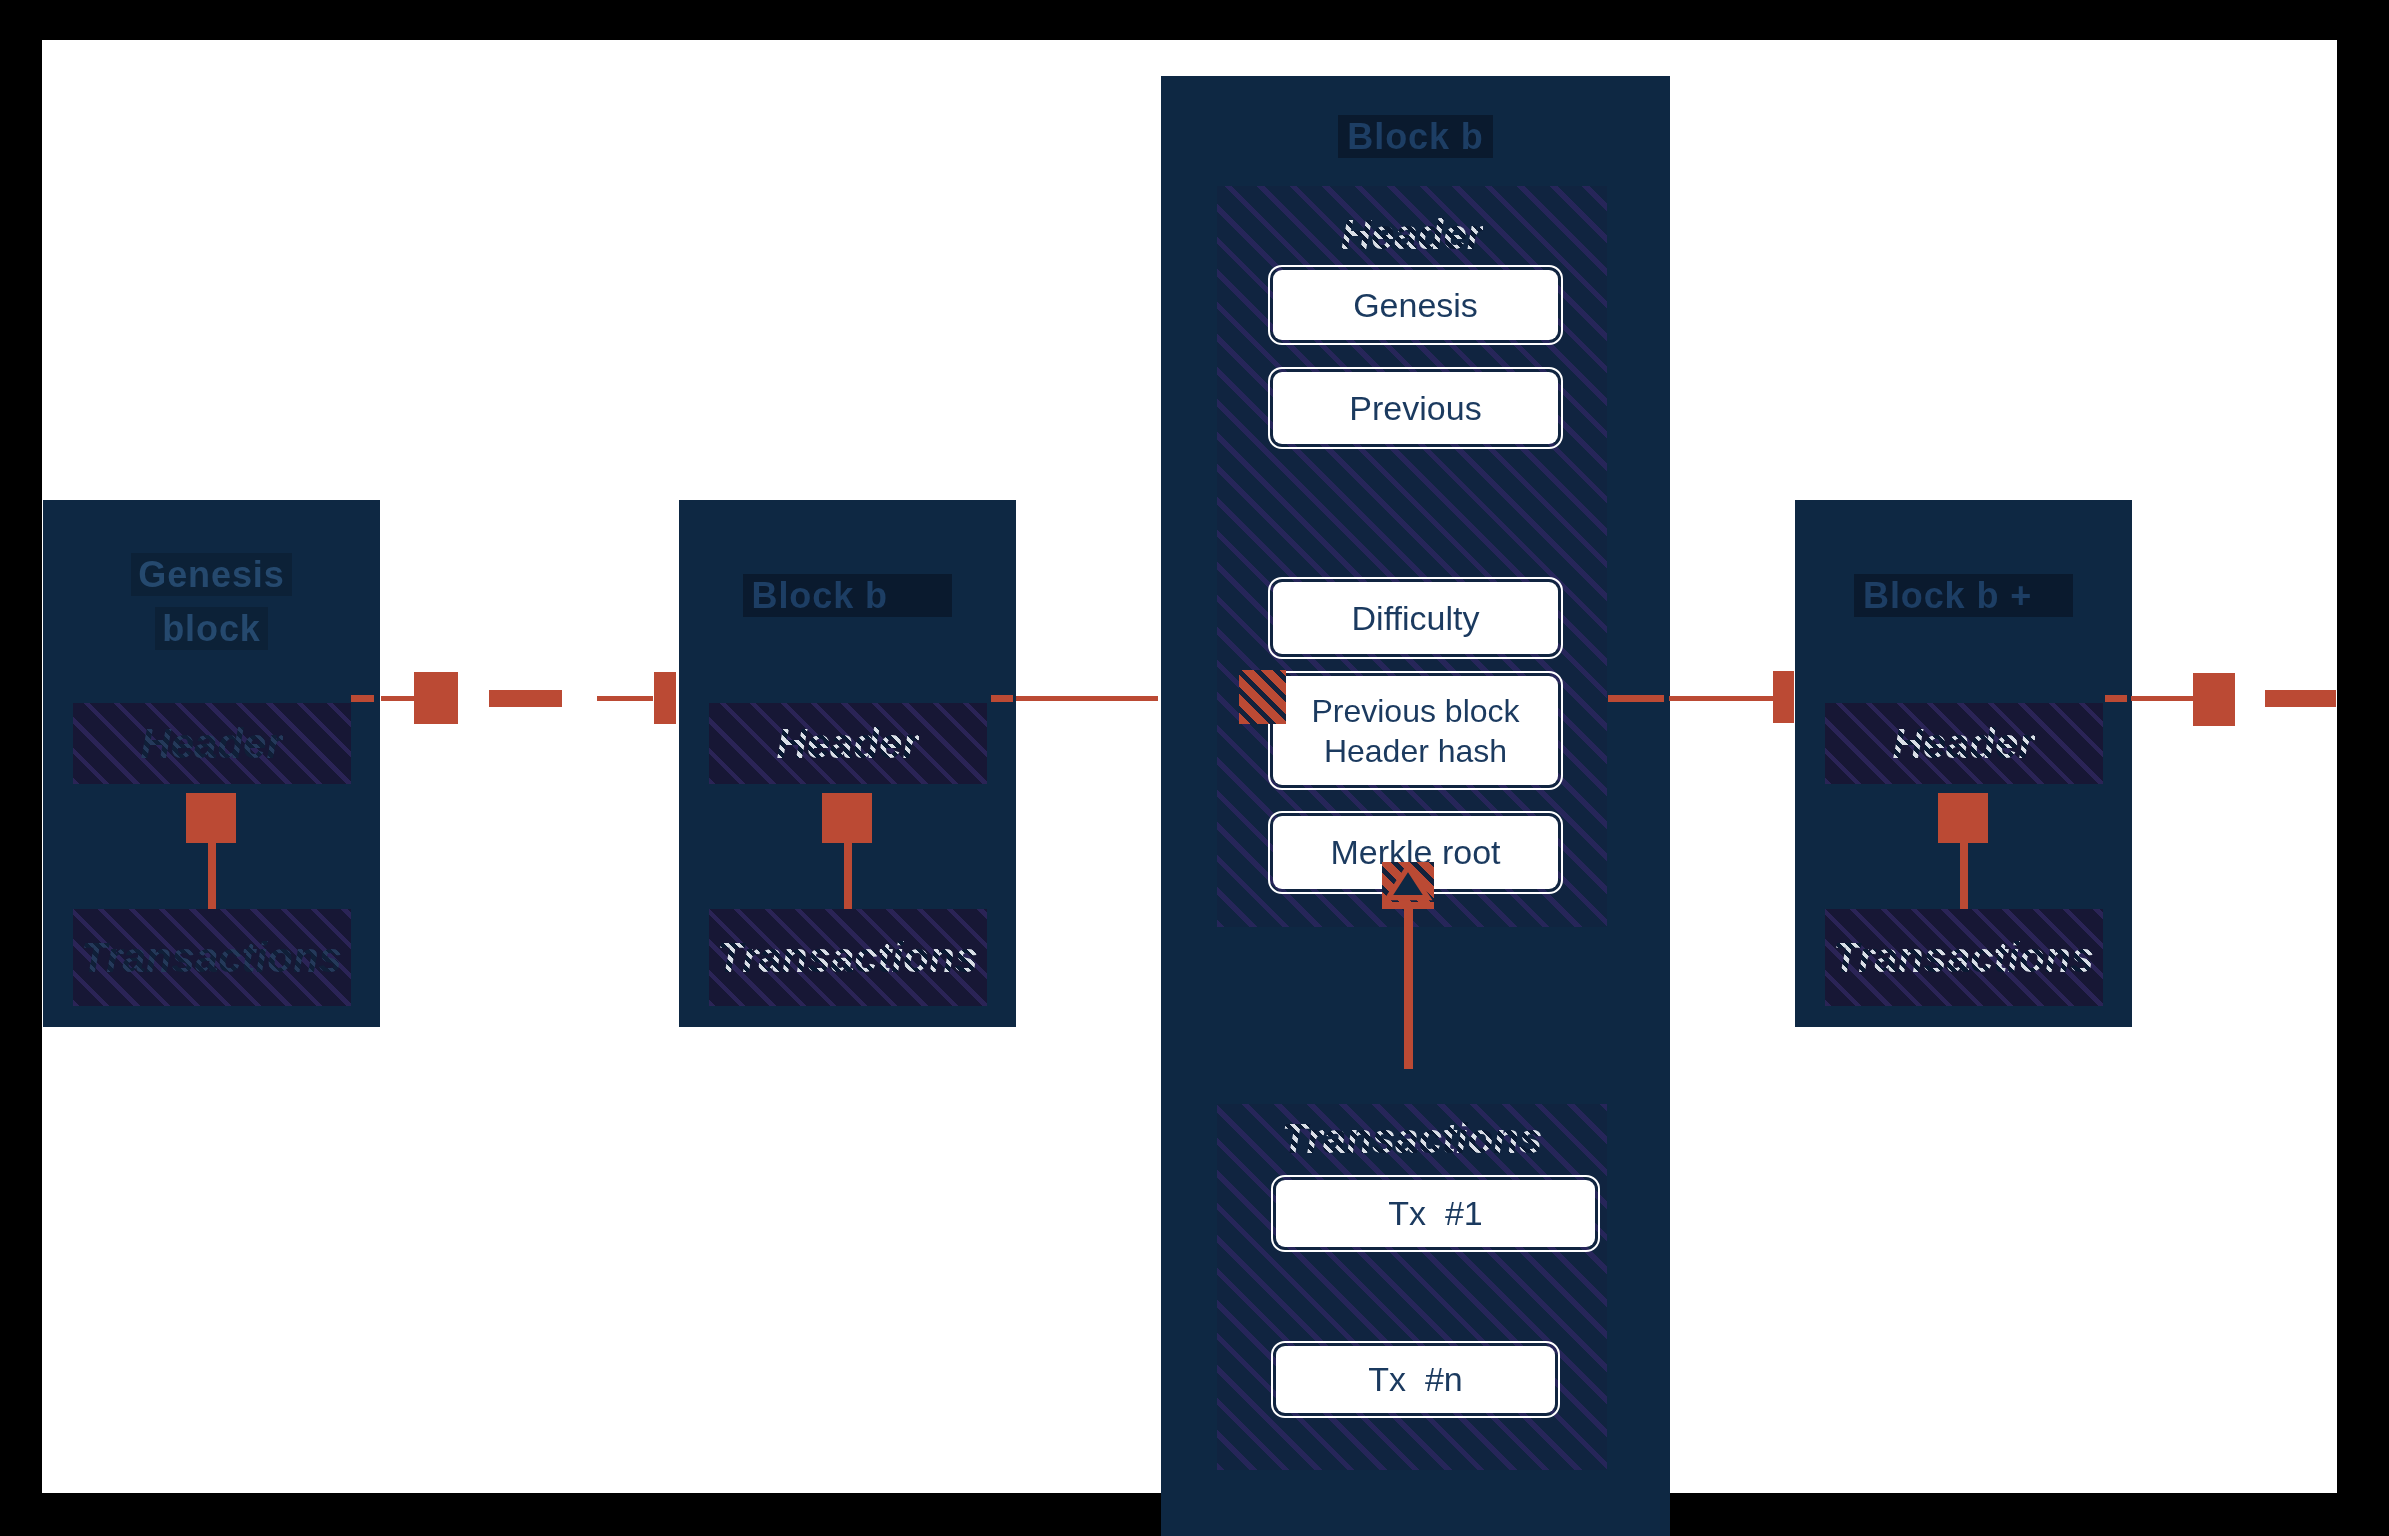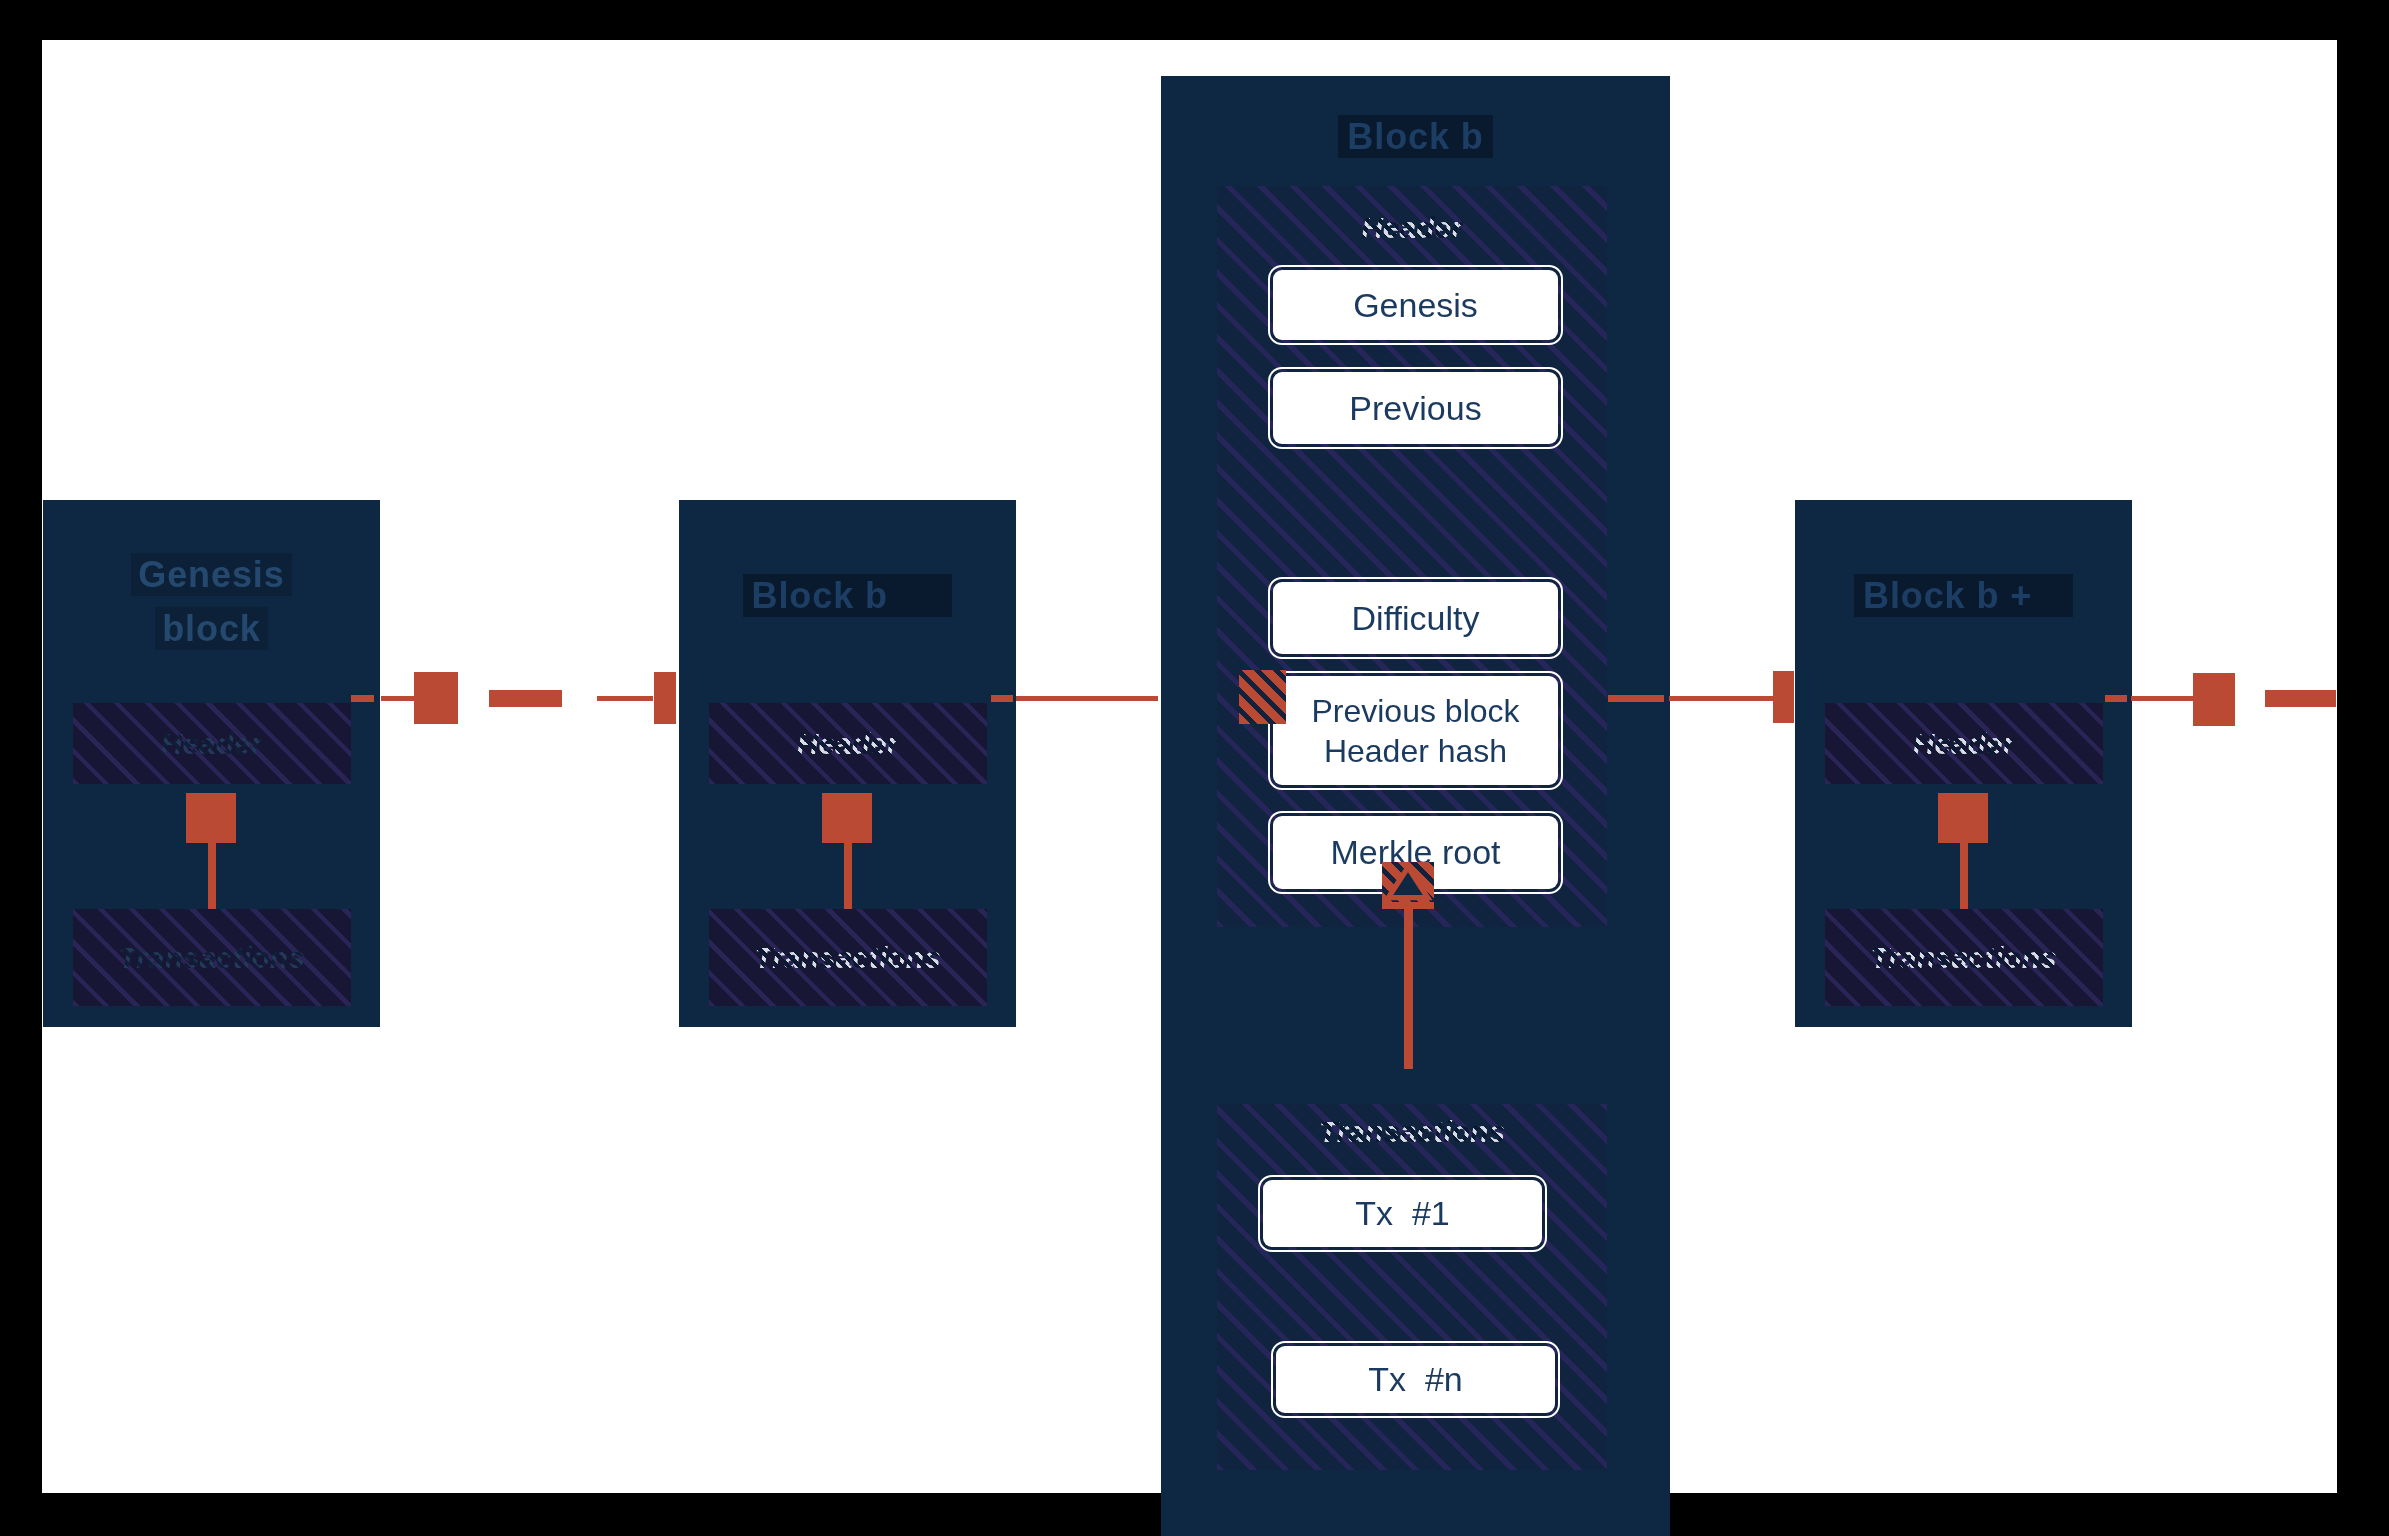--- a/index.html
+++ b/index.html
@@ -22,21 +22,21 @@
     background-image:repeating-linear-gradient(45deg, rgba(46,38,92,.85) 0 4.5px, transparent 4.5px 21.5px);
     display:flex;align-items:center;justify-content:center;}
   .irect.hdr{top:203px;height:81px;}
   .irect.txs{top:409px;height:97px;}
   
   .panel{position:absolute;left:56px;width:390px;background-color:#102440;
     background-image:repeating-linear-gradient(45deg, rgba(44,38,96,.8) 0 5.4px, transparent 5.4px 23px);}
   .panel.hdr{top:110px;height:741px;}
   .panel.txs{top:1028px;height:366px;}
   
-  .striped{font-style:italic;font-weight:700;font-size:30px;
+  .striped{font-style:italic;font-weight:700;font-size:42px;
     background:repeating-linear-gradient(45deg,#d9dee6 0 3.6px,#0a1a33 3.6px 8px);
     -webkit-background-clip:text;background-clip:text;color:transparent;text-decoration:underline;}
   .striped.dim{background:repeating-linear-gradient(45deg,#24395a 0 3.6px,#101f38 3.6px 8px);
     -webkit-background-clip:text;background-clip:text;color:transparent;}
   .plabel{position:absolute;left:0;width:100%;text-align:center;}
   
   .wbox{position:absolute;background:var(--white,#fff);border-radius:9px;outline:2.7px solid #fff;outline-offset:3.6px;
     display:flex;align-items:center;justify-content:center;text-align:center;
     color:var(--boxtext,#1b3a5f);font-size:34px;font-weight:500;white-space:pre-wrap;line-height:1.25;}
   
@@ -108,21 +108,21 @@
       <div class="wbox" style="left:56px;top:396px;width:285px;height:72px;">Difficulty</div>
       <div class="wbox" style="left:56px;top:630px;width:285px;height:73px;">Merkle root</div>
       <div class="wbox" style="left:56px;top:490px;width:285px;height:109px;font-size:32px;">Previous block
 Header hash</div>
     </div>
 
     <div class="panel txs">
       <div class="plabel" style="top:10.7px;">
         <span class="striped">Transactions</span>
       </div>
-      <div class="wbox" style="left:46px;top:76px;width:279px;height:67px;">Tx  #1</div>
+      <div class="wbox" style="left:59px;top:76px;width:319px;height:67px;">Tx  #1</div>
       <div class="wbox" style="left:59px;top:242px;width:279px;height:67px;">Tx  #n</div>
     </div>
   </div>
 
   <div class="ohsq" style="left:1239px;top:670px;width:47px;height:54px;"></div>
 
   <div class="marrow">
     <svg width="52" height="41" viewBox="0 0 58 46">
       <polygon points="29,6 51,40 7,40" fill="#0e2843" stroke="#bb4a34" stroke-width="6"></polygon>
     </svg>

